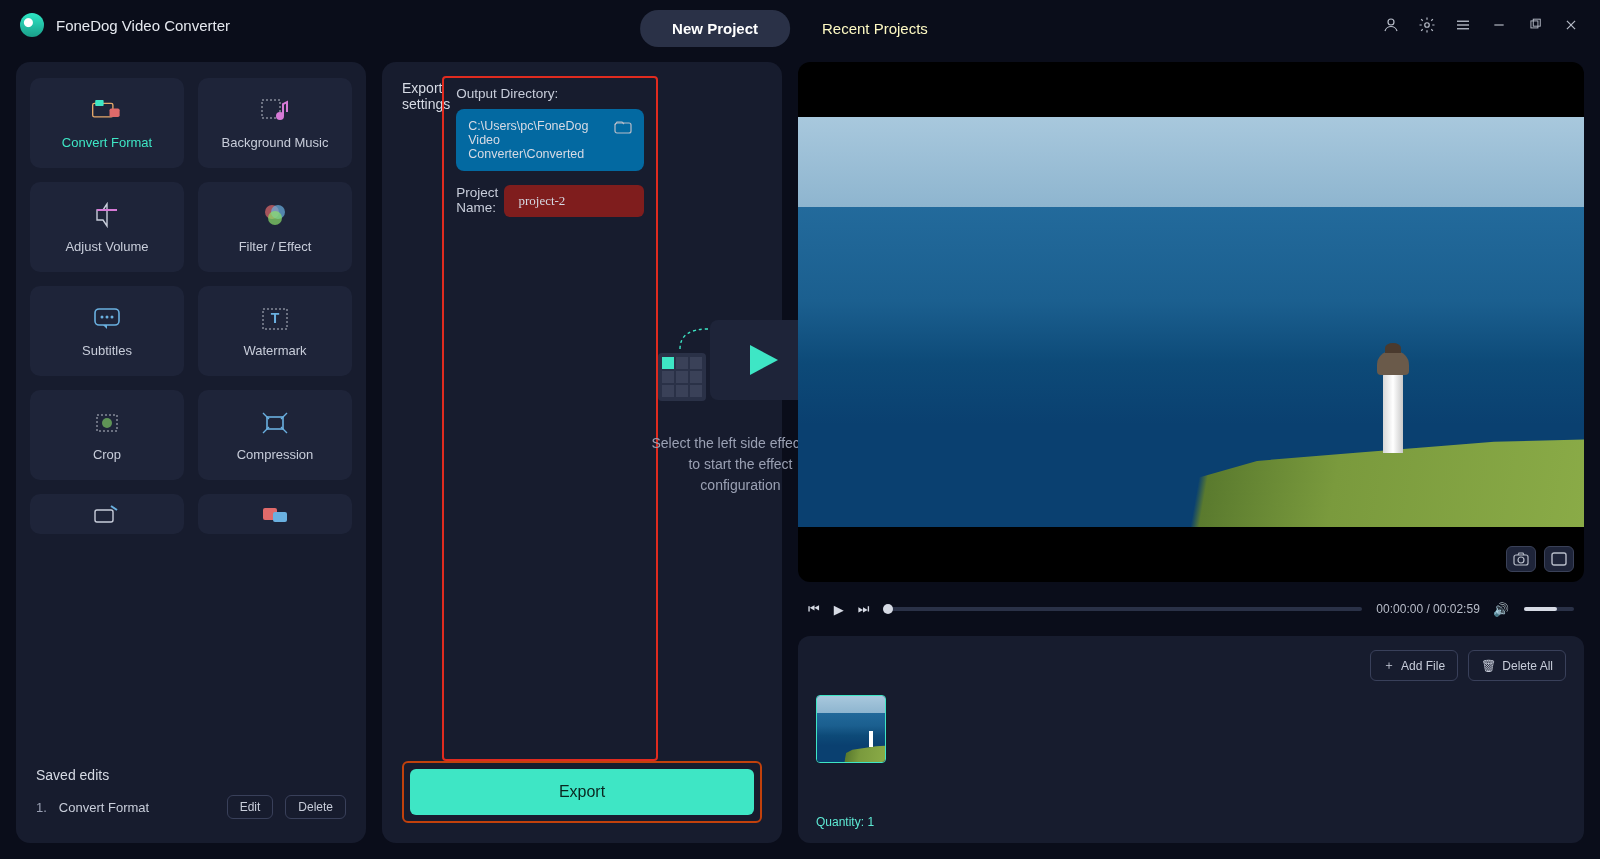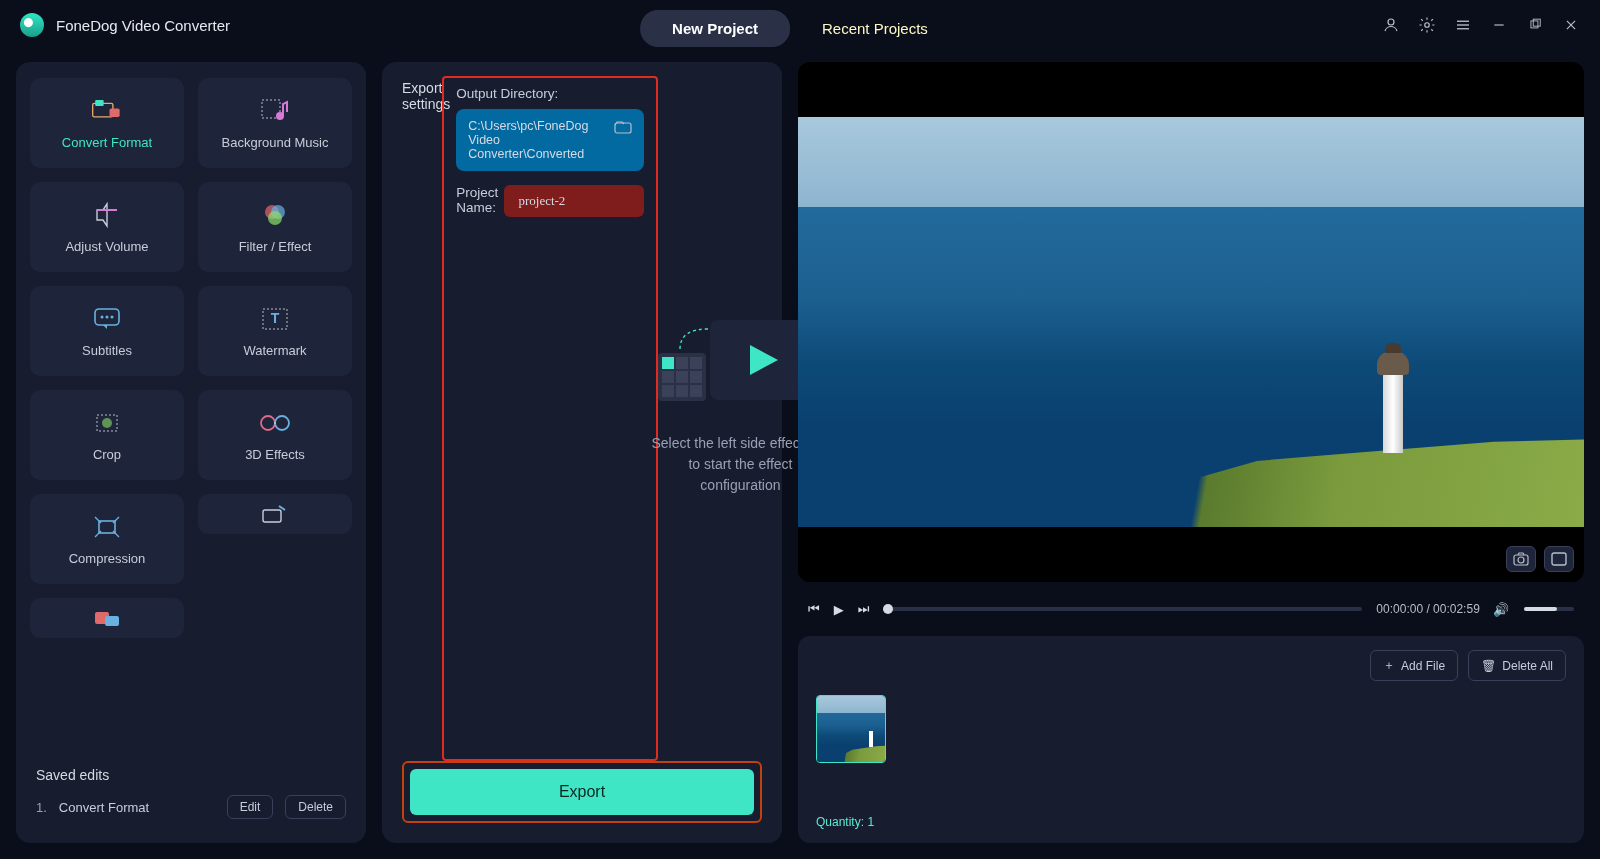--- a/index.html
+++ b/index.html
@@ -239,30 +239,20 @@
         <div class="tlabel">Watermark</div>
       </div>
       <div class="tool">
         <div class="ticon">
             <svg width="28" height="24" viewBox="0 0 28 24">
               <rect x="4" y="4" width="20" height="16" fill="none" stroke="#b8bdc9" stroke-width="1" stroke-dasharray="2 2"></rect>
               <circle cx="14" cy="12" r="5" fill="#8ae06a" opacity=".6"></circle>
             </svg>
           </div>
         <div class="tlabel">Crop</div>
-      </div>
-      <div class="tool">
-        <div class="ticon">
-            <svg width="32" height="20" viewBox="0 0 32 20">
-              <circle cx="9" cy="10" r="7" fill="none" stroke="#e06a8a" stroke-width="1.8"></circle>
-              <circle cx="23" cy="10" r="7" fill="none" stroke="#6ab0e0" stroke-width="1.8"></circle>
-              <line x1="15" y1="10" x2="17" y2="10" stroke="#b8bdc9" stroke-width="1.8"></line>
-            </svg>
-          </div>
-        <div class="tlabel">3D Effects</div>
       </div>
       <div class="tool">
         <div class="ticon">
             <svg width="28" height="24" viewBox="0 0 28 24">
               <rect x="6" y="6" width="16" height="12" fill="none" stroke="#6ab0e0" stroke-width="1.6"></rect>
               <path d="M2 2 L8 8 M26 2 L20 8 M2 22 L8 16 M26 22 L20 16" stroke="#6ab0e0" stroke-width="1.4"></path>
             </svg>
           </div>
         <div class="tlabel">Compression</div>
       </div>

